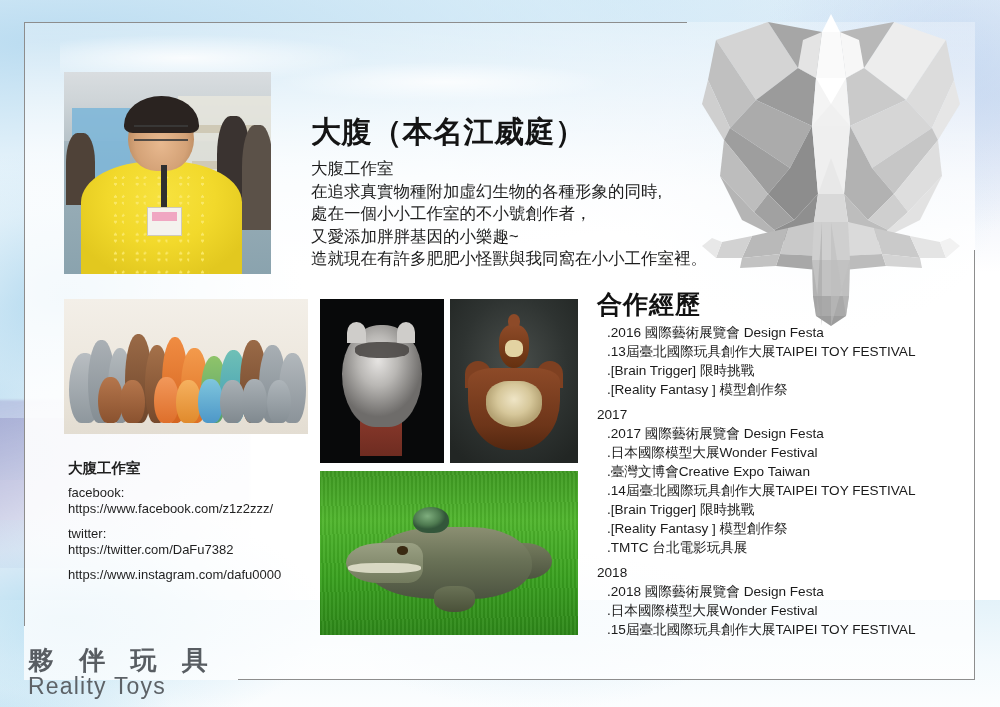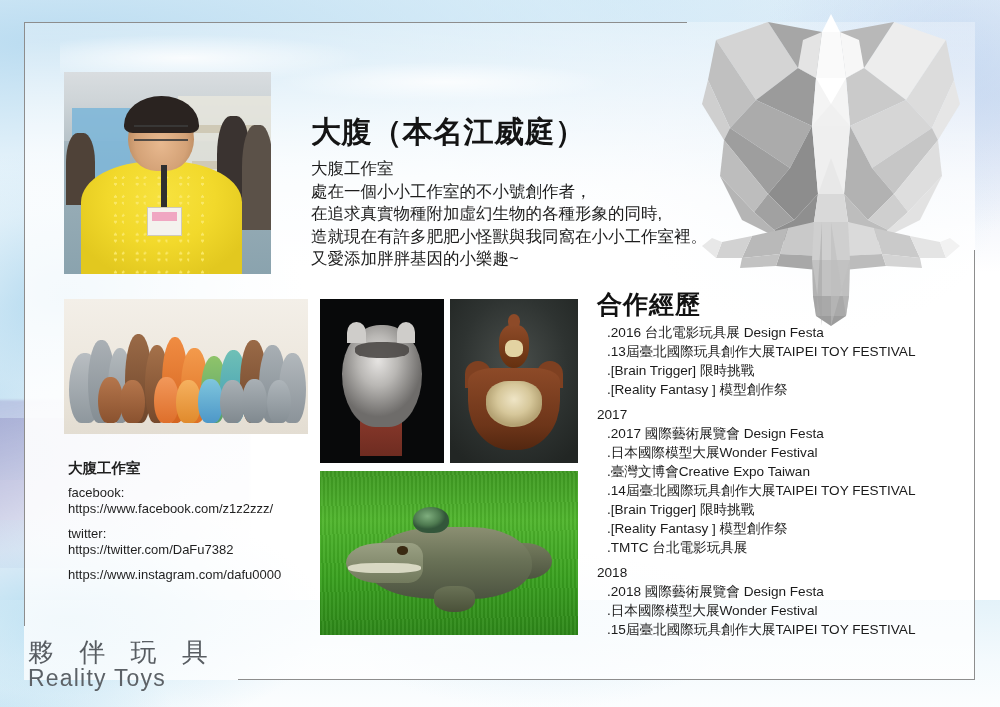--- a/index.html
+++ b/index.html
@@ -205,21 +205,21 @@
     position:absolute;left:68px;top:460px;width:250px;
     font-size:13px;line-height:16px;color:#1f1f1f;
   }
   .contact .ctitle{font-weight:bold;font-size:14.5px;margin-bottom:2px;}
   .contact .grp{margin-top:9px;}
   .contact .grp:first-of-type{margin-top:1px;}
   .contact .lbl{font-size:13px;}
   .contact .url{font-size:13px;}
 
   .logo{position:absolute;left:28px;top:637px;}
-  .logo .cn{font-size:26px;color:#585d62;letter-spacing:9px;line-height:30px;font-weight:400;}
+  .logo .cn{font-size:26px;color:#585d62;letter-spacing:9px;line-height:30px;font-weight:700;margin-top:8px;}
   .logo .en{font-size:23px;color:#5d6267;letter-spacing:1.2px;line-height:27px;margin-top:-2px;}
 </style>
 </head>
 <body>
 
 <div id="page">
 
   <div class="wc wc-a"></div>
   <div class="wc wc-f"></div>
   <div class="wc wc-b"></div>
@@ -374,29 +374,29 @@
     <div class="cr-jaw"></div>
     <div class="cr-eye"></div>
     <div class="cr-leg"></div>
     <div class="cr-frog"></div>
   </div>
 
   <div class="name-title">大腹（本名江威庭）</div>
 
   <div class="bio" id="bio-block">
       <div>大腹工作室</div>
+      <div>在追求真實物種附加虛幻生物的各種形象的同時,</div>
       <div>處在一個小小工作室的不小號創作者，</div>
-      <div>在追求真實物種附加虛幻生物的各種形象的同時,</div>
+      <div>又愛添加胖胖基因的小樂趣~</div>
       <div>造就現在有許多肥肥小怪獸與我同窩在小小工作室裡。</div>
-      <div>又愛添加胖胖基因的小樂趣~</div>
     </div>
 
   <div class="resume-title">合作經歷</div>
   <div class="resume" id="resume-block">
-      <div class="it">.2016 台北電影玩具展 Design Festa</div>
+      <div class="it">.2016 國際藝術展覽會 Design Festa</div>
       <div class="it">.13屆臺北國際玩具創作大展TAIPEI TOY FESTIVAL</div>
       <div class="it">.[Brain Trigger] 限時挑戰</div>
       <div class="it">.[Reality Fantasy ] 模型創作祭</div>
       <div class="yr">2017</div>
       <div class="it">.2017 國際藝術展覽會 Design Festa</div>
       <div class="it">.日本國際模型大展Wonder Festival</div>
       <div class="it">.臺灣文博會Creative Expo Taiwan</div>
       <div class="it">.14屆臺北國際玩具創作大展TAIPEI TOY FESTIVAL</div>
       <div class="it">.[Brain Trigger] 限時挑戰</div>
       <div class="it">.[Reality Fantasy ] 模型創作祭</div>

